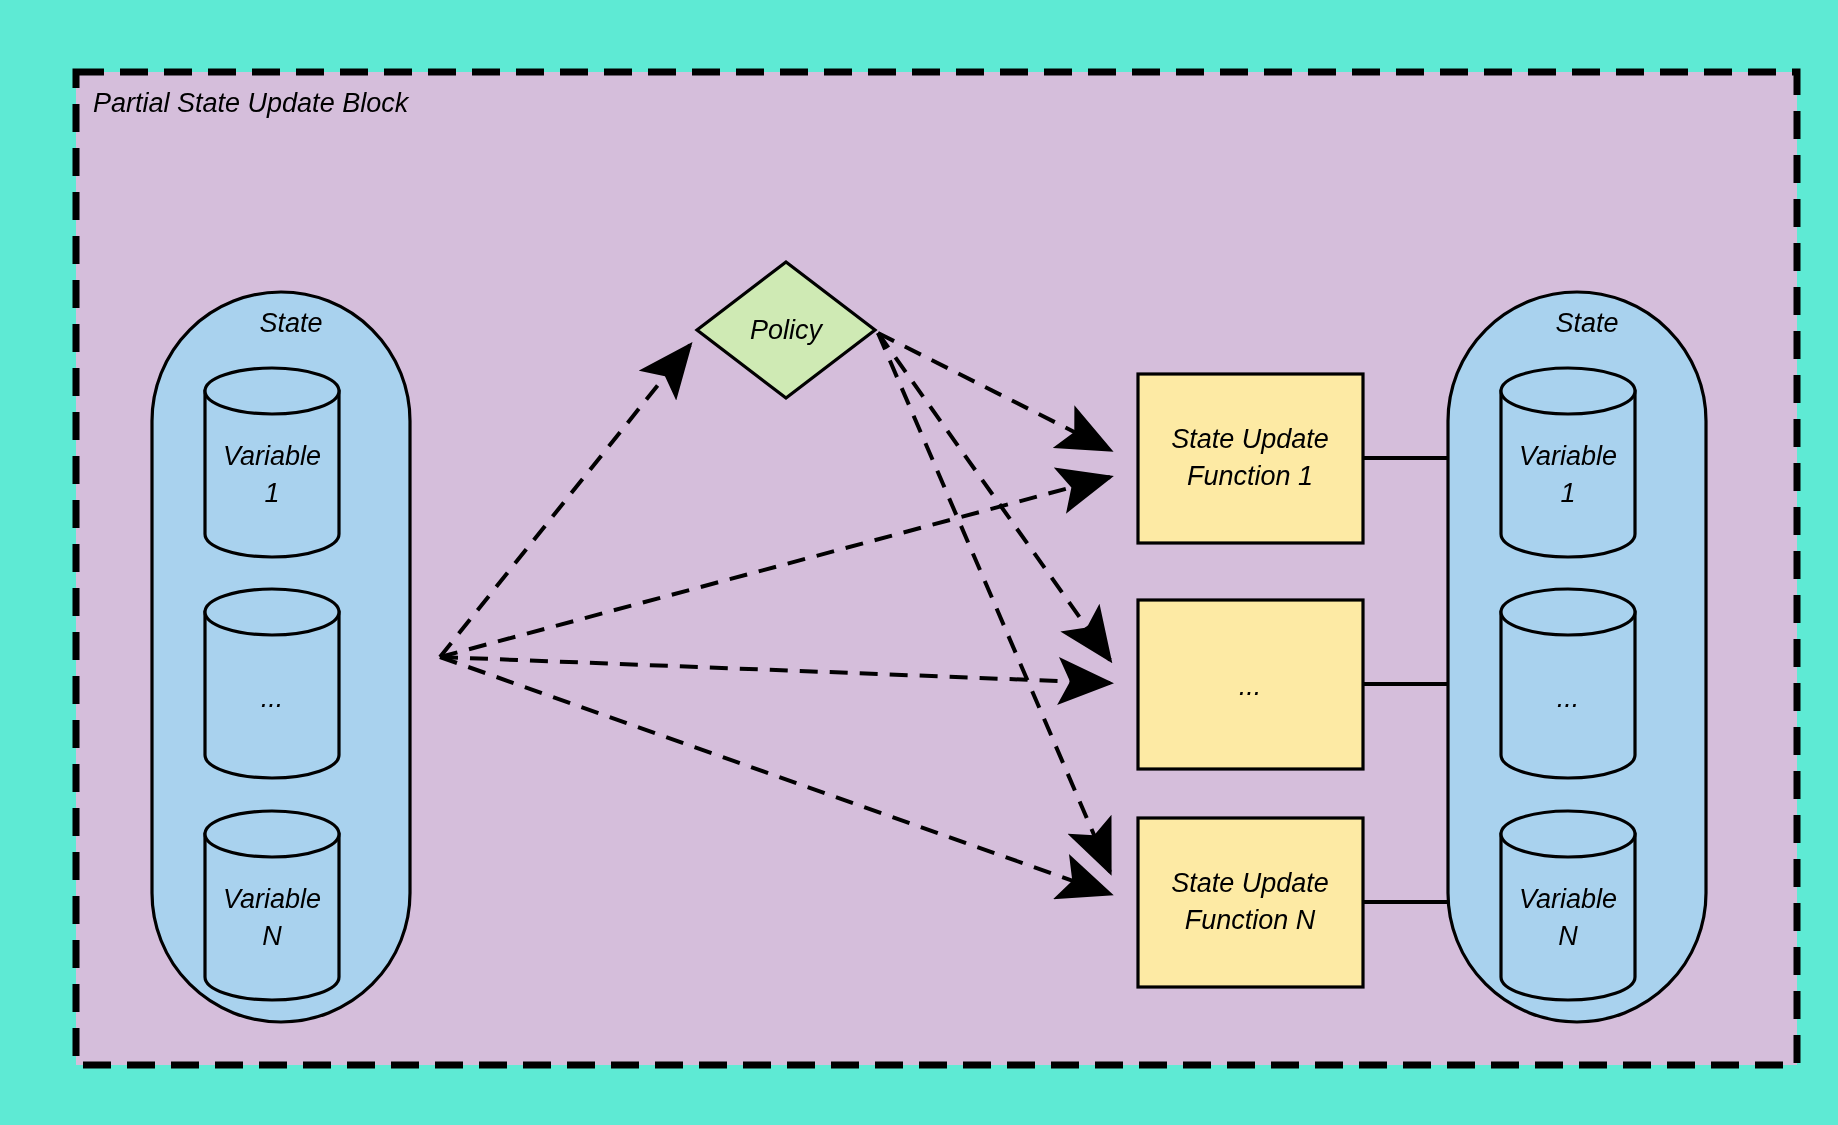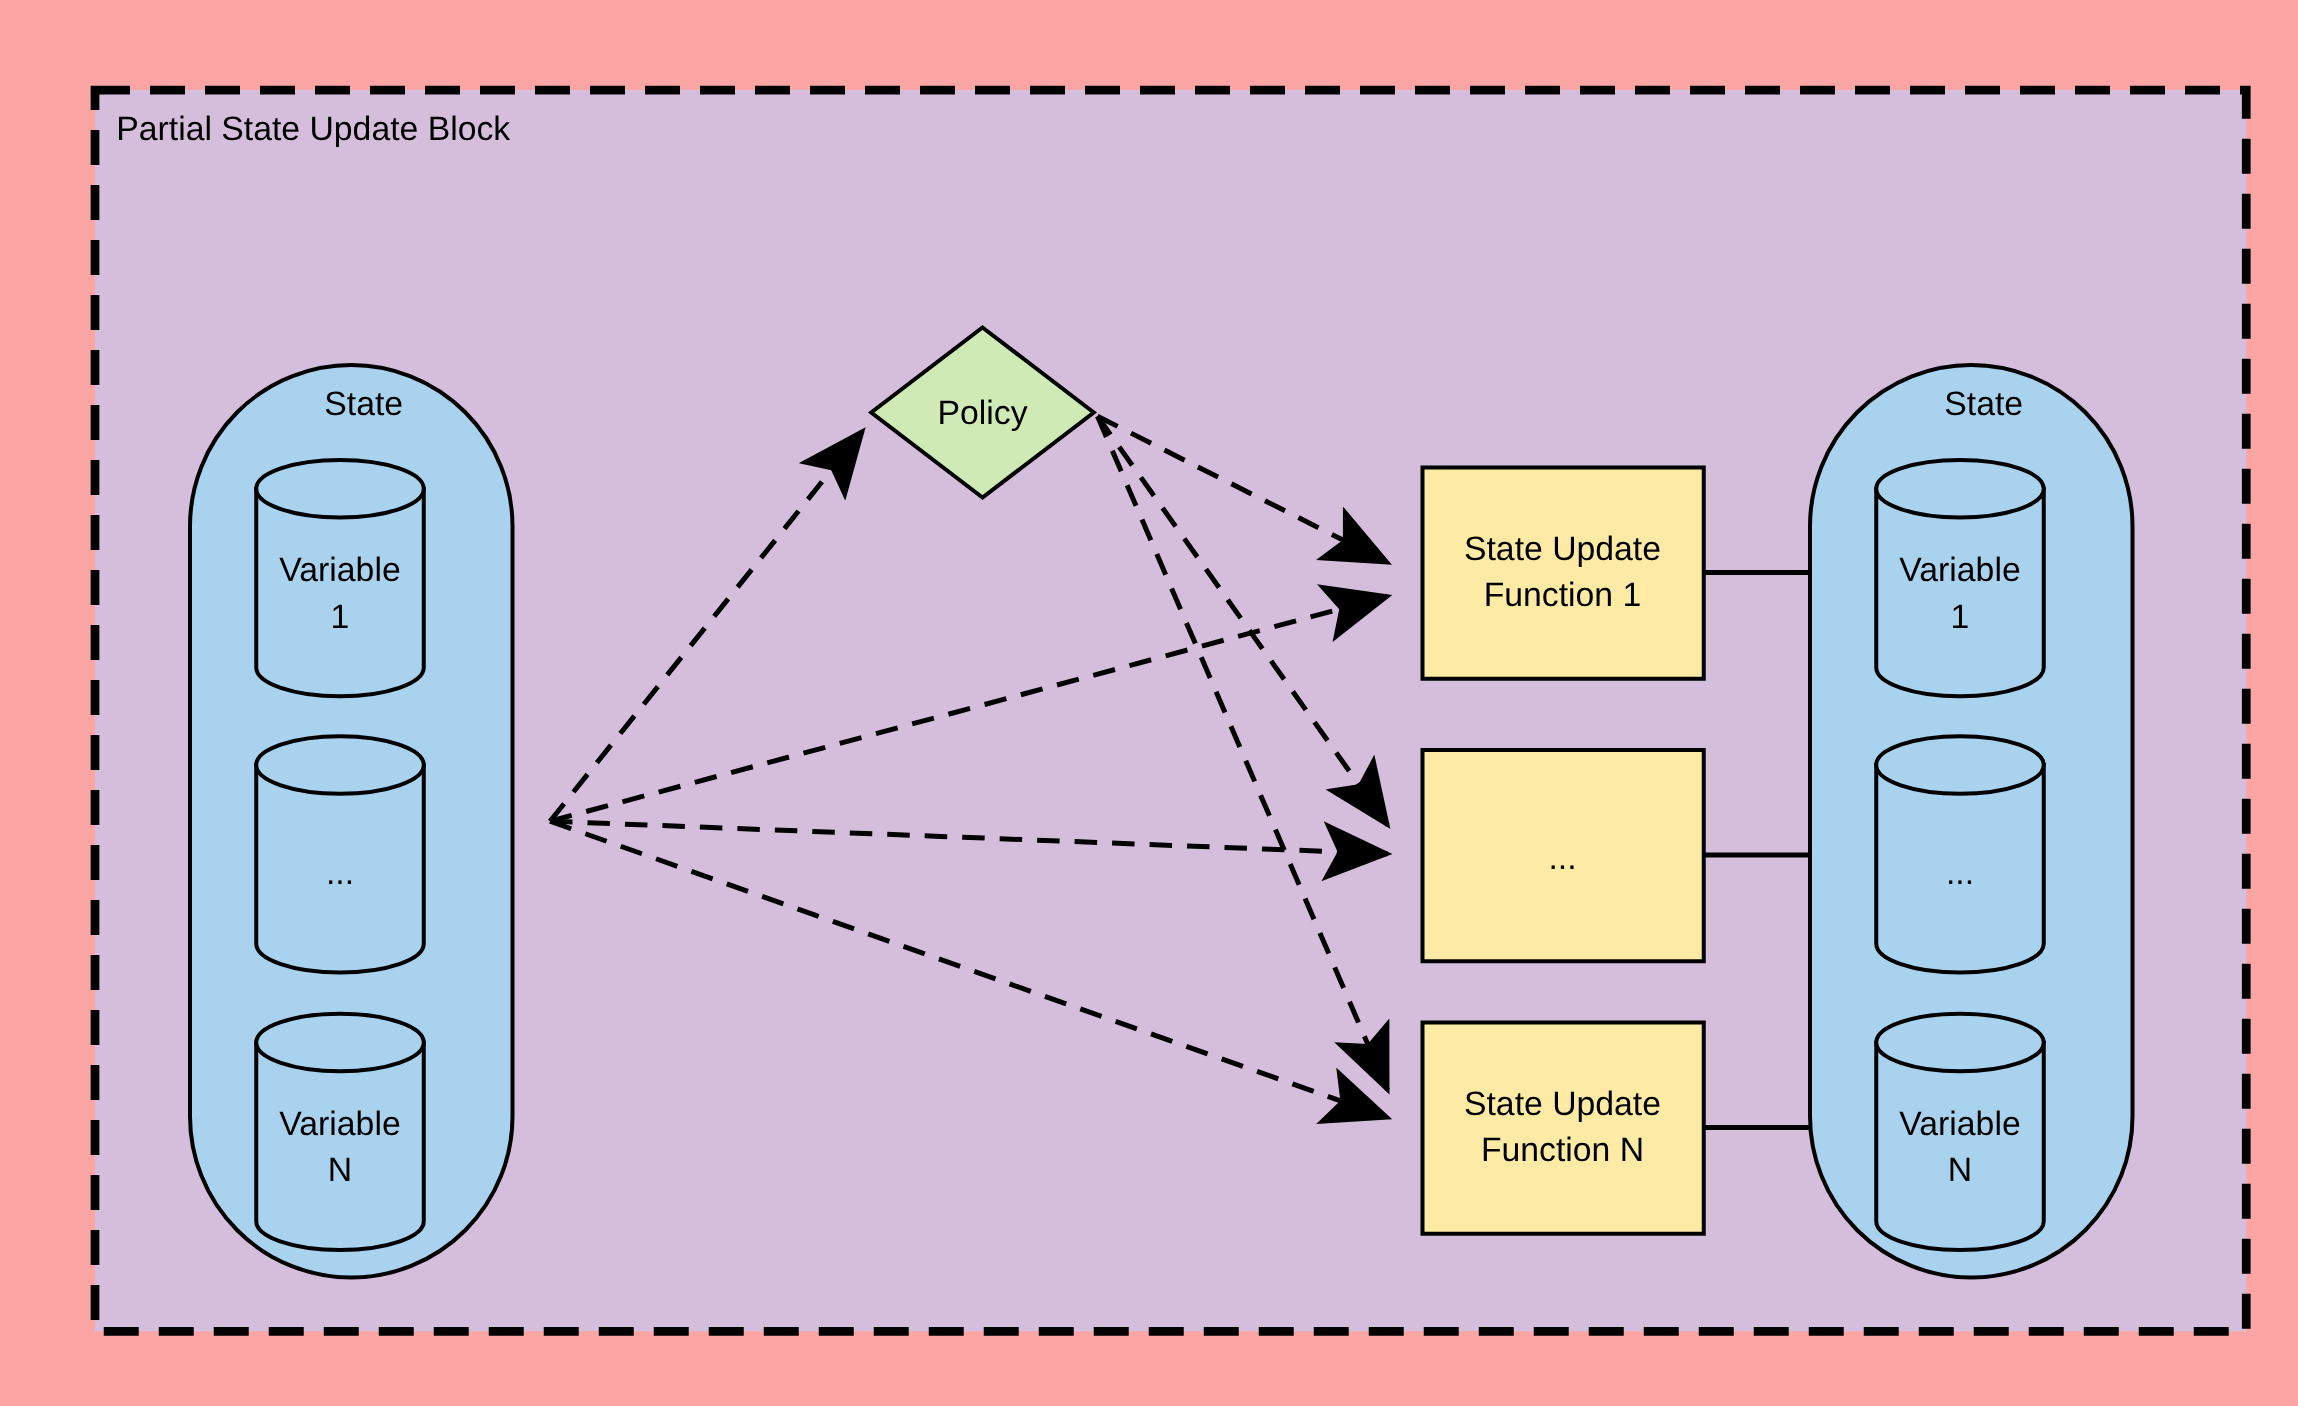--- a/index.html
+++ b/index.html
@@ -10,21 +10,22 @@
   body {
     width: 1838px;
     height: 1125px;
     overflow: hidden;
     font-family: "Liberation Sans", sans-serif;
   }
   #canvas {
     position: relative;
     width: 1838px;
     height: 1125px;
-    background: #fca5a5;
+    background: #5eead4;
+    font-style: italic;
   }
   svg#diagram {
     position: absolute;
     top: 0;
     left: 0;
     width: 1838px;
     height: 1125px;
   }
   .dgm-text {
     font-family: "Liberation Sans", sans-serif;

